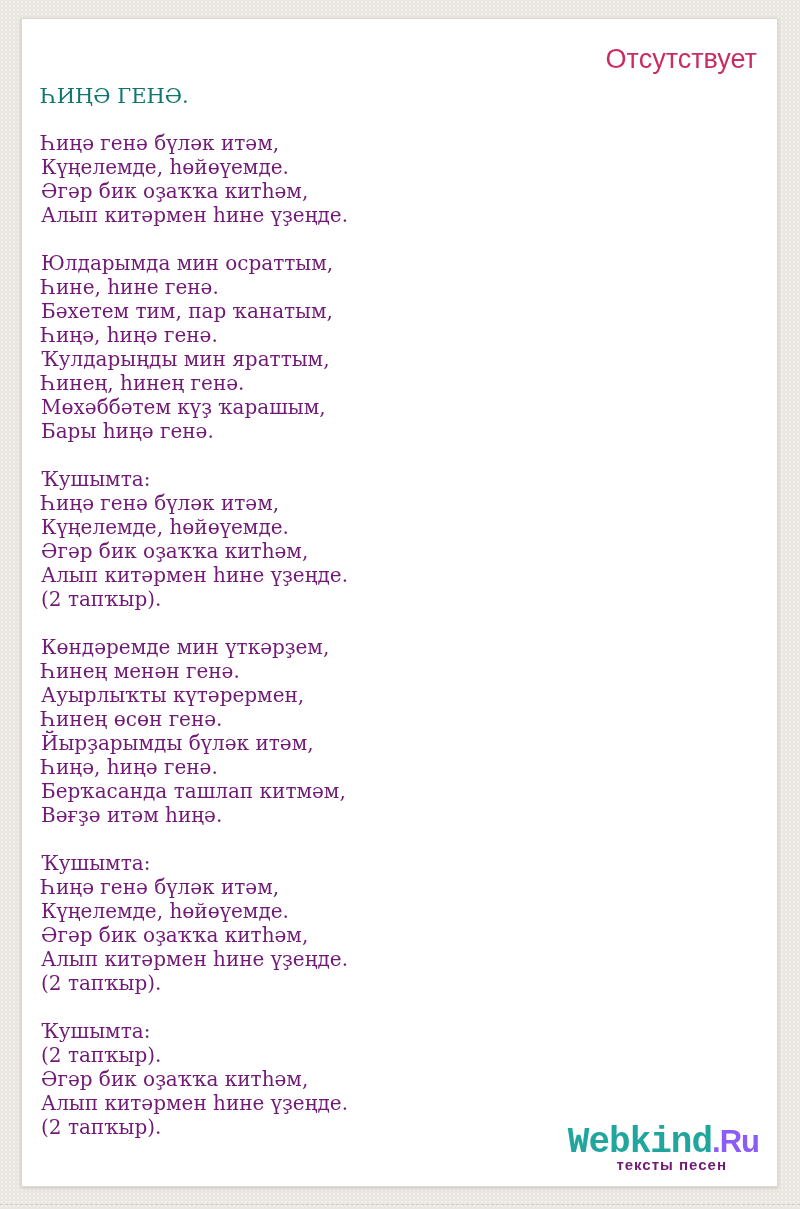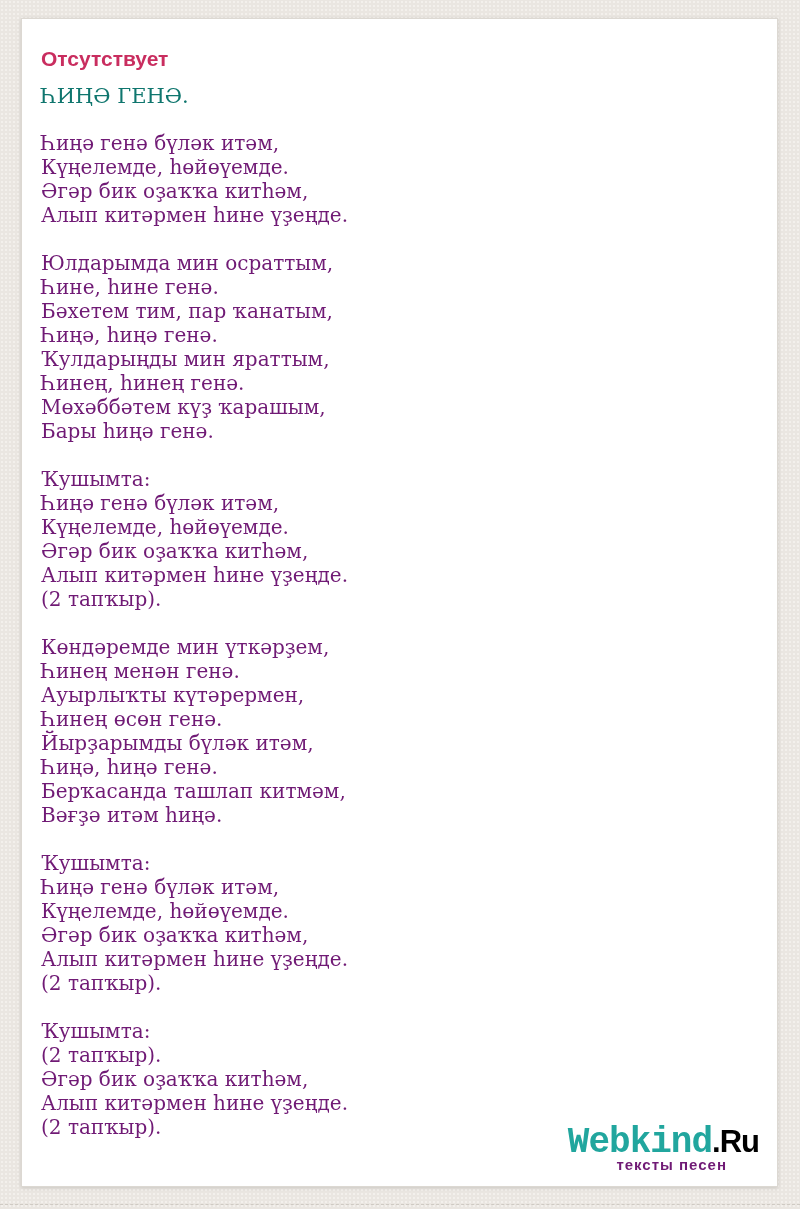--- a/index.html
+++ b/index.html
@@ -20,25 +20,26 @@
     left: 21px;
     top: 18px;
     width: 757px;
     height: 1169px;
     background: #ffffff;
     border: 1px solid #dcd8d2;
     box-shadow: 0 1px 4px rgba(0,0,0,0.14);
     padding: 26px 20px 0 19px;
   }
   .page-title {
-    font-size: 21px;
-    font-weight: 700;
+    font-size: 27px;
+    font-weight: 400;
     line-height: 28px;
     color: #c92d5f;
     letter-spacing: 0;
+    text-align: right;
   }
   .artist-line {
     margin-top: 4px;
     font-size: 19px;
     line-height: 17px;
     color: #3c3c3c;
     padding-bottom: 3px;
     border-bottom: 1px dotted #93a2aa;
   }
   .artist-link {
@@ -72,21 +73,21 @@
   .logo-main {
     font-size: 36px;
     font-weight: 700;
     color: #21a69e;
     letter-spacing: -1px;
     font-family: Liberation Mono, monospace;
   }
   .logo-suffix {
     font-size: 31px;
     font-weight: 700;
-    color: #000000;
+    color: #8b5cf6;
     letter-spacing: -1px;
   }
   .logo-tagline {
     font-size: 15px;
     font-weight: 700;
     color: #701a75;
     letter-spacing: 1px;
     margin-top: -4px;
     padding-right: 32px;
   }

